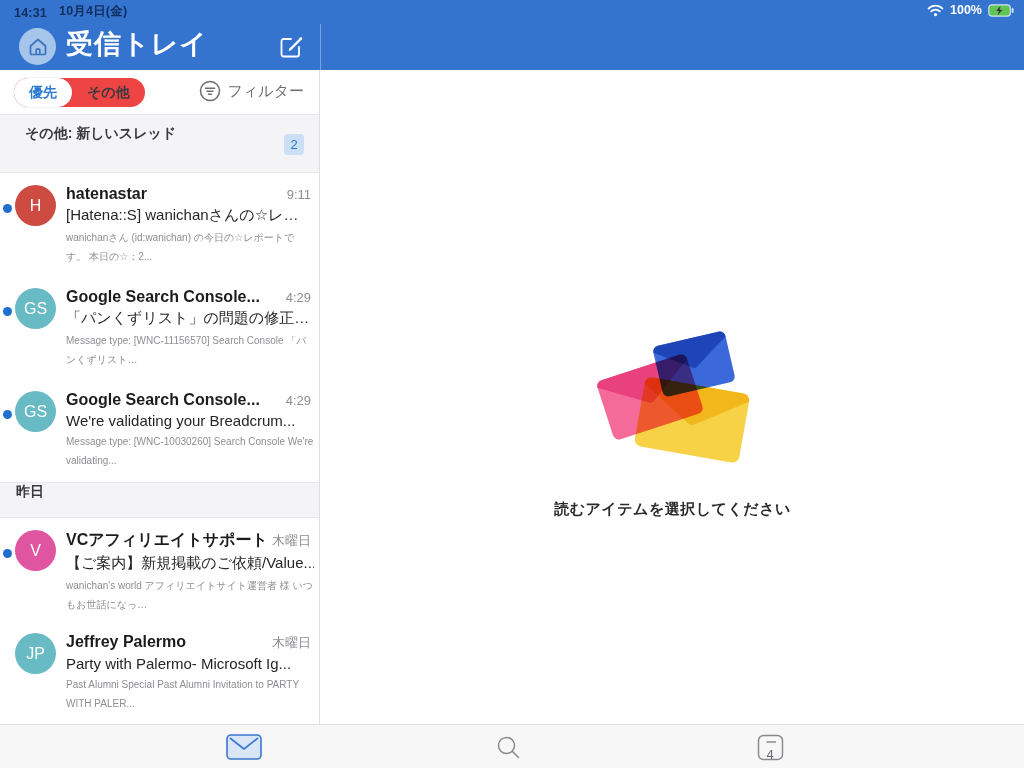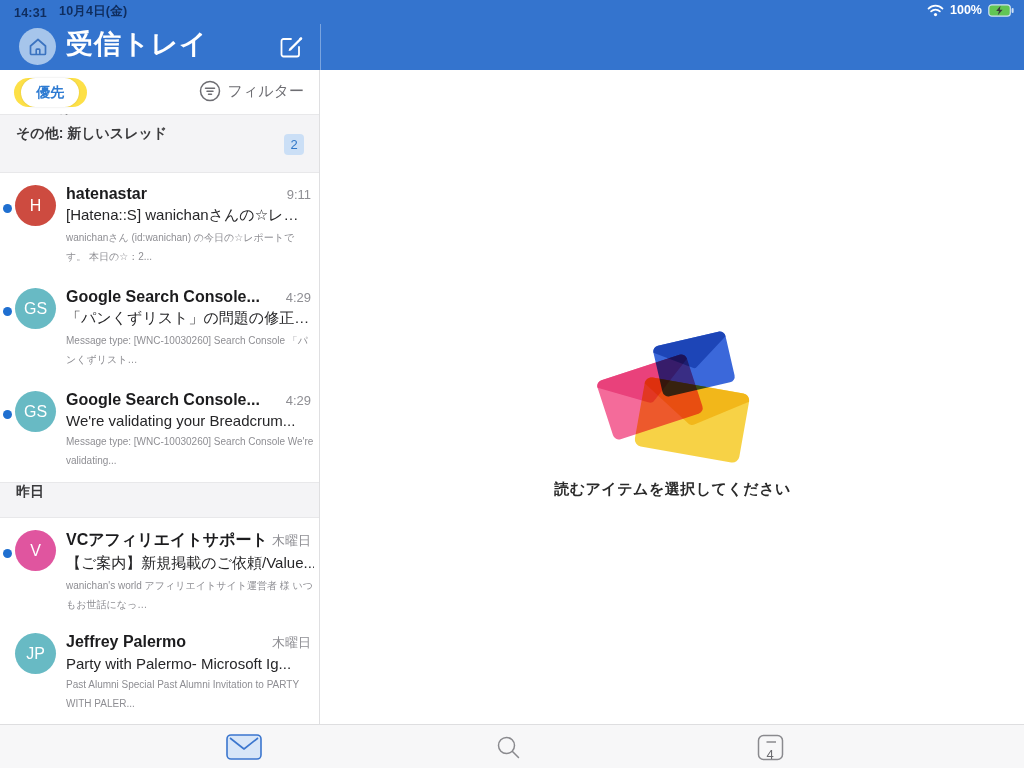--- a/index.html
+++ b/index.html
@@ -18,29 +18,29 @@
     font-size:12.5px; font-weight:bold; color:#ffffff; }
   .app-header { position:absolute; left:0; top:24px; width:320px; height:46px; }
   .home-btn { position:absolute; left:19px; top:4px; width:37px; height:37px; border-radius:50%;
     background:#A6C5EB; display:flex; align-items:center; justify-content:center; cursor:pointer; }
   .header-title { position:absolute; left:66px; top:2px; font-size:27px; font-weight:bold; color:#ffffff; letter-spacing:1px; }
   .compose-btn { position:absolute; left:277px; top:8px; width:28px; height:28px; cursor:pointer; }
 
   
   .left-panel { position:absolute; left:0; top:70px; width:320px; height:654px; background:#ffffff; border-right:1px solid #DFDFE1; }
   .filter-bar { position:relative; height:45px; border-bottom:1px solid #E8E8EA; background:#fff; }
-  .segmented { position:absolute; left:14px; top:8px; height:29px; background:#fde047; border-radius:15px;
-    display:flex; align-items:center; font-size:14px;flex-direction:column; }
+  .segmented { position:absolute; left:14px; top:8px; height:29px; background:#ef4444; border-radius:15px;
+    display:flex; align-items:center; font-size:14px; }
   .segment { padding:0 15px; height:29px; line-height:29px; border-radius:15px; color:#3A3A3C; font-weight:bold; cursor:pointer; }
   .segment.selected { background:#ffffff; color:#2E7BD2; box-shadow:0 0 2px rgba(0,0,0,.15); }
   .filter-btn { position:absolute; right:15px; top:10px; display:flex; align-items:center; gap:7px;
     color:#6D6D72; font-size:15px; cursor:pointer; }
 
   .thread-banner { position:relative; height:58px; background:#F4F4F6; border-bottom:1px solid #E8E8EA; padding:10px 44px 0 16px; cursor:pointer; }
-  .banner-title { font-size:14px; font-weight:bold; color:#3A3A3C; }
+  .banner-title { font-size:14px; font-weight:bold; color:#3A3A3C;margin-left:9px; }
   .banner-preview { font-size:14px; color:#8E8E93; margin-top:4px; white-space:nowrap; overflow:hidden; text-overflow:ellipsis; }
   .banner-badge { position:absolute; right:15px; top:19px; min-width:20px; height:21px; padding:0 4px;
     background:#CBDFF6; color:#3077C8; font-size:13px; border-radius:4px;
     display:flex; align-items:center; justify-content:center; }
 
   .message-list { position:relative; }
   .msg-row { position:relative; height:103px; padding:12px 8px 0 66px; background:#fff; cursor:pointer; }
   .unread-dot { position:absolute; left:3px; top:31px; width:9px; height:9px; border-radius:50%; background:#1F6FD0; }
   .avatar { position:absolute; left:15px; top:12px; width:41px; height:41px; border-radius:50%;
     color:#fff; display:flex; align-items:center; justify-content:center; font-size:16px; }
@@ -50,21 +50,21 @@
   .msg-time { flex:none; font-size:13px; color:#8E8E93; margin-left:6px; }
   .msg-subject { margin-top:3px; font-size:15px; color:#262628; white-space:nowrap; overflow:hidden; width:248px; }
   .msg-preview { margin-top:3px; font-size:10px; line-height:19px; color:#8E8E93; width:248px;
     display:-webkit-box; -webkit-line-clamp:2; -webkit-box-orient:vertical; overflow:hidden; }
   .section-row { height:36px; background:#F4F4F6; border-top:1px solid #E8E8EA; border-bottom:1px solid #E8E8EA;
     display:flex; align-items:flex-start; padding-left:16px; font-size:14px; font-weight:bold; color:#3A3A3C; }
 
   
   .right-panel { position:absolute; left:321px; top:70px; width:703px; height:654px; background:#ffffff; }
   .empty-illustration { position:absolute; left:50%; top:250px; transform:translateX(-50%); }
-  .empty-text { position:absolute; left:0; width:100%; top:410px; text-align:center;
+  .empty-text { position:absolute; left:0; width:100%; top:430px; text-align:center;
     font-size:15px; font-weight:bold; color:#2B2B2B; letter-spacing:.5px; }
 
   
   .tab-bar { position:absolute; left:0; top:724px; width:1024px; height:44px; background:#F7F7F8; border-top:1px solid #DEDEE0; }
   .tab { position:absolute; top:0; width:60px; height:44px; display:flex; align-items:center; justify-content:center; cursor:pointer; }
   .tab-mail { left:214px; } .tab-search { left:478px; } .tab-calendar { left:740px; }
   .cal-day { position:absolute; width:100%; text-align:center; top:13px; font-size:13px; color:#6A6A6E; }
   svg { display:block; }
 </style>
 </head>
@@ -156,21 +156,21 @@
     </div>
 
     <div class="msg-row">
       <div class="unread-dot" style="visibility: visible;"></div>
       <div class="avatar" style="background: rgb(104, 186, 196);">GS</div>
       <div class="msg-top">
         <div class="msg-sender">Google Search Console...</div>
         <div class="msg-time">4:29</div>
       </div>
       <div class="msg-subject">「パンくずリスト」の問題の修正…</div>
-      <div class="msg-preview">Message type: [WNC-10030260] Search Console 「パンくずリスト…</div>
+      <div class="msg-preview">Message type: [WNC-11156570] Search Console 「パンくずリスト…</div>
     </div>
 
     <div class="msg-row">
       <div class="unread-dot" style="visibility: visible;"></div>
       <div class="avatar" style="background: rgb(104, 186, 196);">GS</div>
       <div class="msg-top">
         <div class="msg-sender">Google Search Console...</div>
         <div class="msg-time">4:29</div>
       </div>
       <div class="msg-subject">We're validating your Breadcrum...</div>

